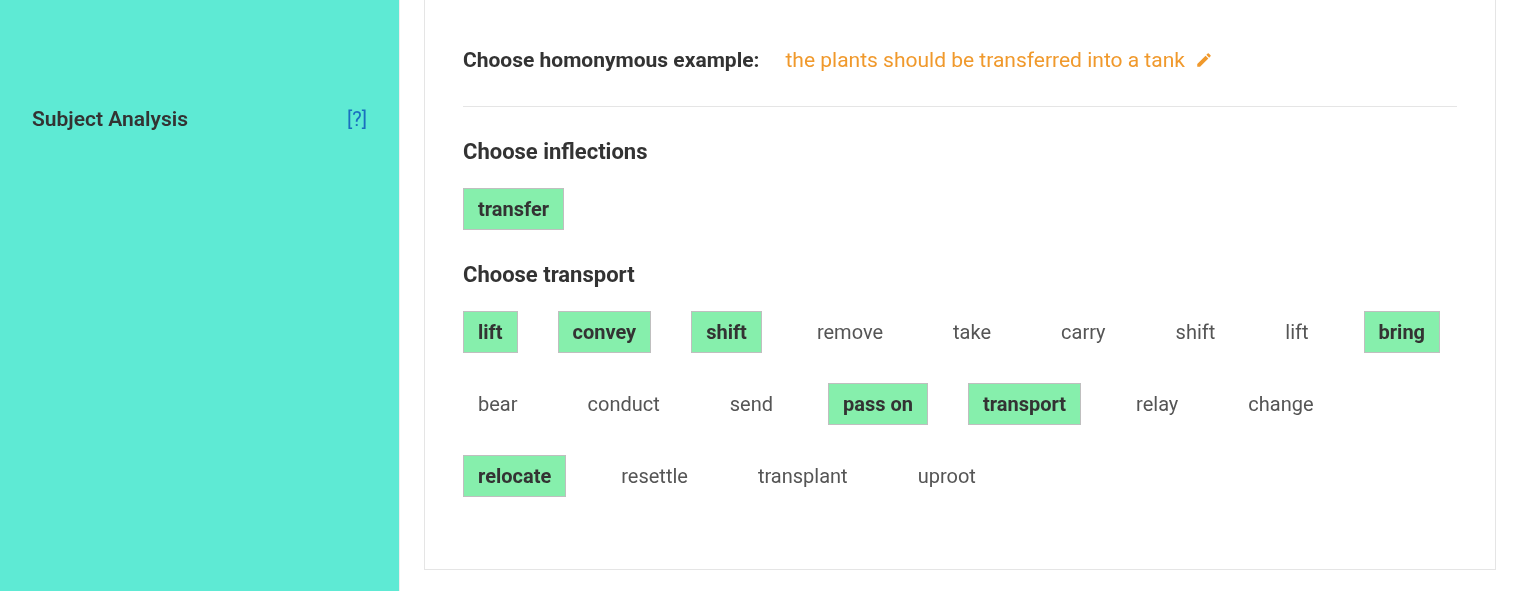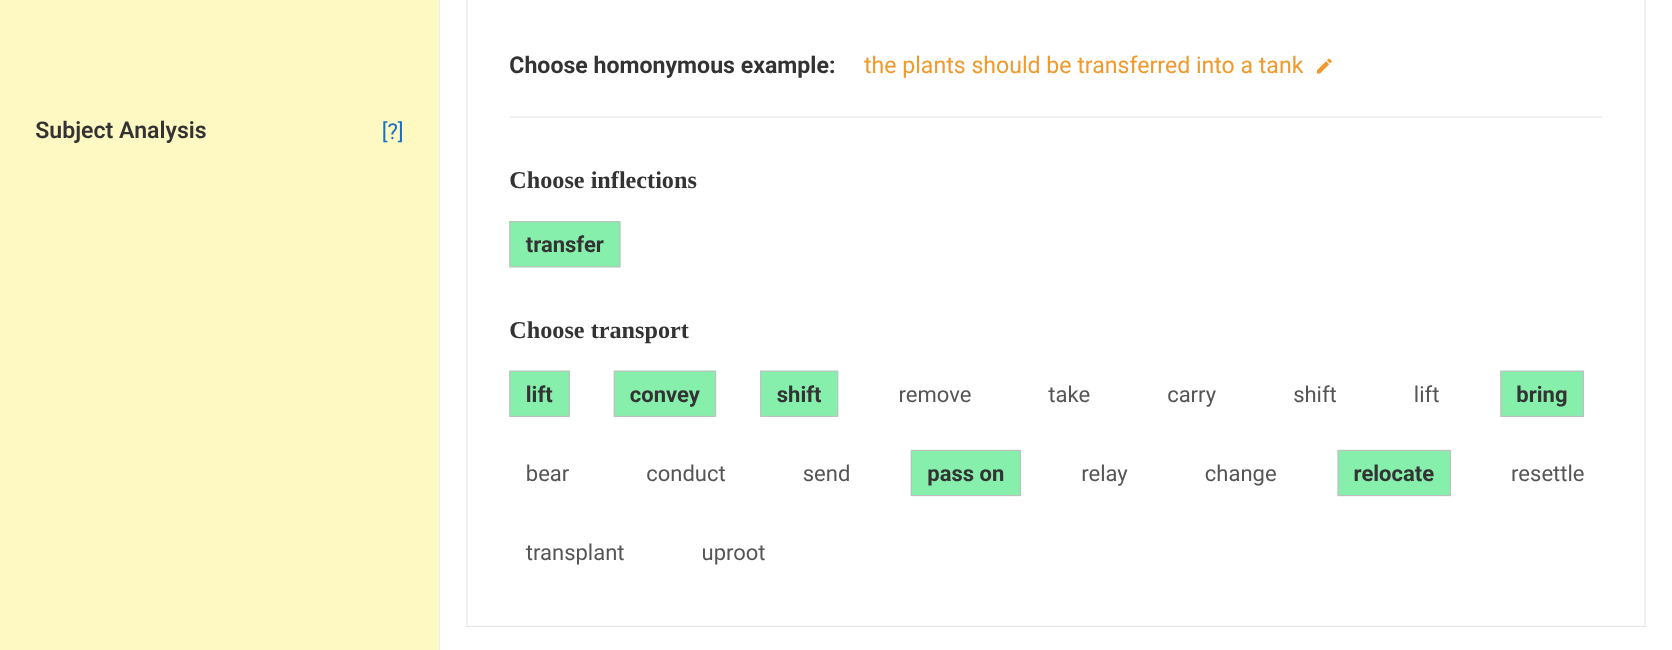--- a/index.html
+++ b/index.html
@@ -10,21 +10,21 @@
       background: #fff;
       width: 1520px;
       height: 591px;
       overflow: hidden;
       display: flex;
     }
 
     
     .sidebar {
       width: 400px;
-      background: #fef9c3;
+      background: #5eead4;
       border-right: 1px solid #eeeeee;
       height: 591px;
       padding-top: 95px;
     }
     .sidebar-item {
       display: flex;
       align-items: center;
       justify-content: space-between;
       padding: 12px 32px;
       font-size: 21px;
@@ -70,23 +70,22 @@
       display: inline-flex;
       align-items: center;
       gap: 10px;
     }
     .row-example .value .edit-icon svg { display:block; }
 
     .section-heading {
       font-size: 22px;
       font-weight: 700;
       color: #333;
-      margin-top: 44px;
+      margin-top: 32px;
       margin-bottom: 24px;
-      font-family: Liberation Serif, serif;
     }
 
     .chips {
       display: flex;
       flex-wrap: wrap;
       gap: 30px 40px;
       align-items: center;
     }
     .chip {
       font-size: 20px;
@@ -142,20 +141,21 @@
         <span class="chip">remove</span>
         <span class="chip">take</span>
         <span class="chip">carry</span>
         <span class="chip">shift</span>
         <span class="chip">lift</span>
         <span class="chip selected">bring</span>
         <span class="chip">bear</span>
         <span class="chip">conduct</span>
         <span class="chip">send</span>
         <span class="chip selected">pass on</span>
+        <span class="chip selected">transport</span>
         <span class="chip">relay</span>
         <span class="chip">change</span>
         <span class="chip selected">relocate</span>
         <span class="chip">resettle</span>
         <span class="chip">transplant</span>
         <span class="chip">uproot</span>
       </div>
 
   </div>
 </main>

